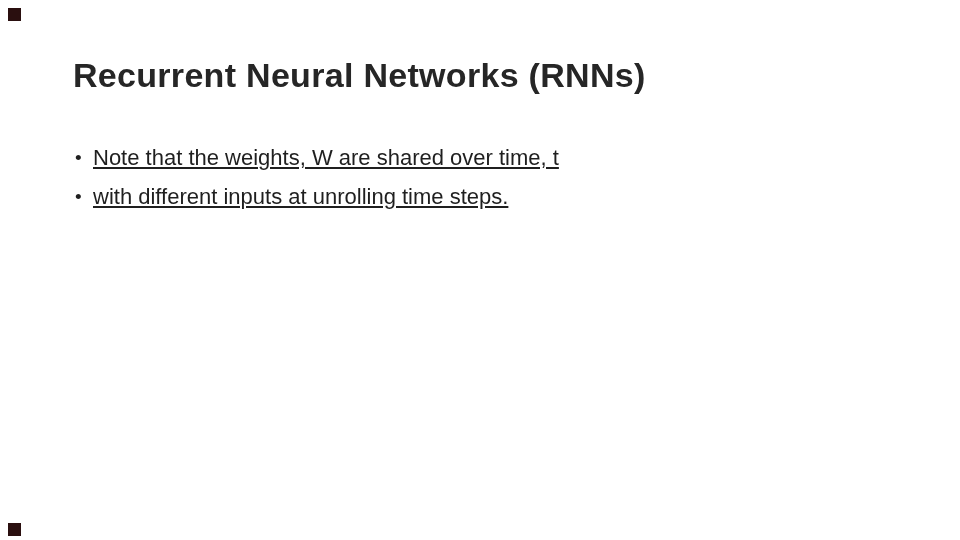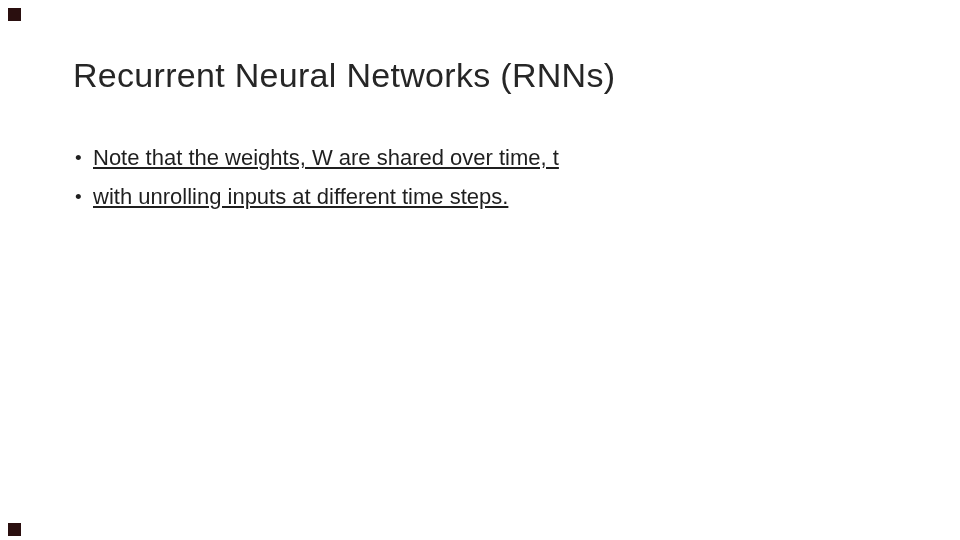--- a/index.html
+++ b/index.html
@@ -21,21 +21,21 @@
     background: #2a0f0f;
   }
   .corner-marker.tl { left: 8px; top: 8px; }
   .corner-marker.bl { left: 8px; top: 523px; }
   .slide-title {
     position: absolute;
     left: 73px;
     top: 56px;
     margin: 0;
     font-size: 34px;
-    font-weight: 400;
+    font-weight: 700;
     letter-spacing: 0.3px;
     color: #262626;
     white-space: nowrap;
   }
   .bullet-list {
     position: absolute;
     left: 75px;
     top: 143px;
     width: 830px;
     color: #1f1f1f;
@@ -73,17 +73,17 @@
   <div class="bullet">
     <span class="bullet-marker">•</span>
     <span class="bullet-lines">
       <span class="bullet-line">Note that the weights, W are shared over time, t</span>
     </span>
   </div>
 
   <div class="bullet">
     <span class="bullet-marker">•</span>
     <span class="bullet-lines">
-      <span class="bullet-line">with unrolling inputs at different time steps.</span>
+      <span class="bullet-line">with different inputs at unrolling time steps.</span>
     </span>
   </div>
 
 </div>
 
 </body></html>

